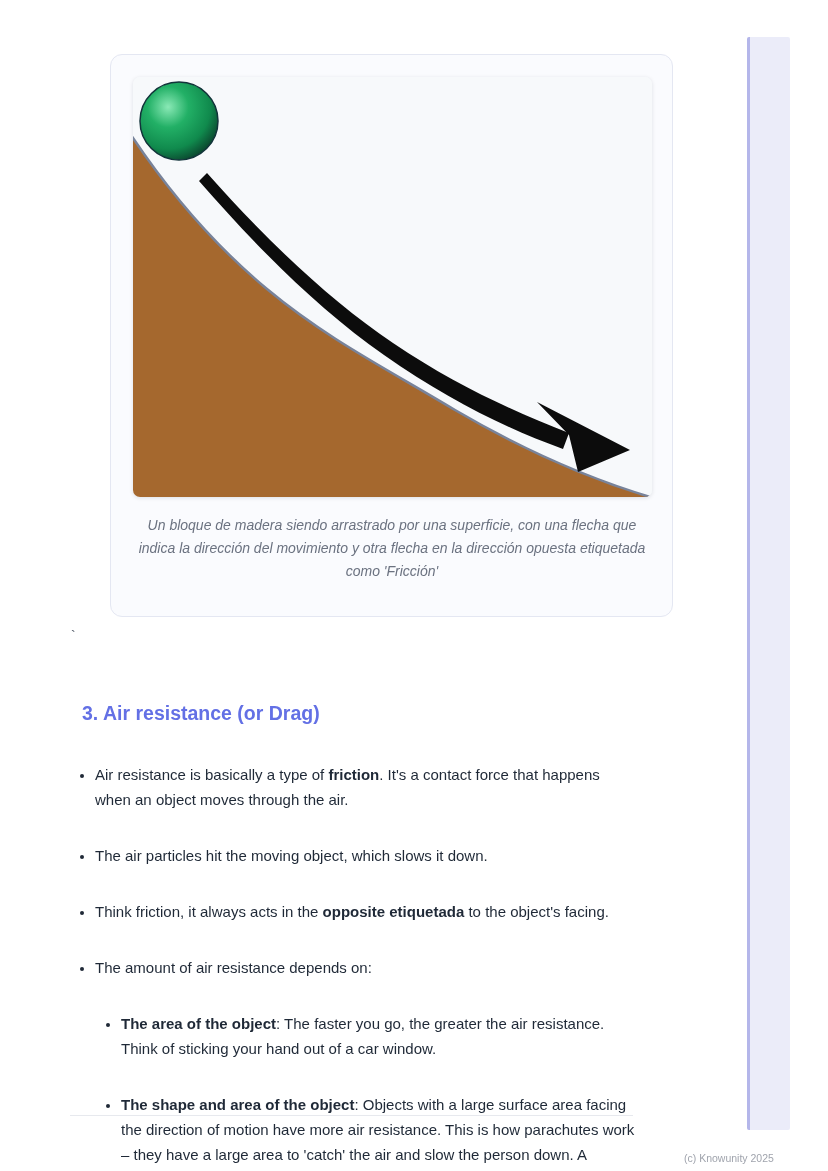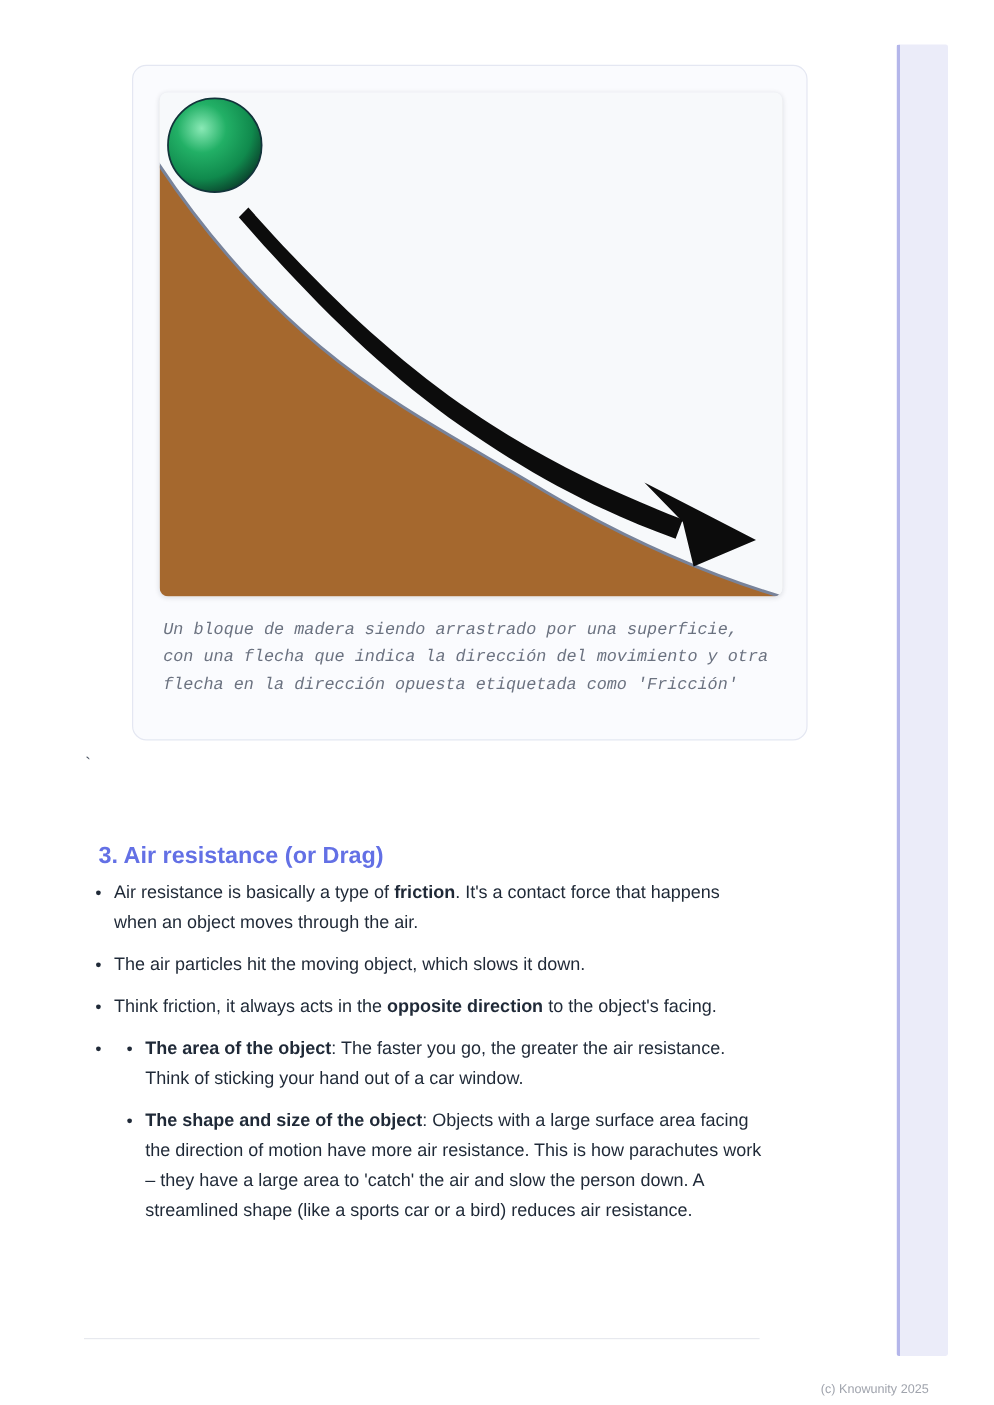--- a/index.html
+++ b/index.html
@@ -31,21 +31,21 @@
     box-shadow: 0 1px 4px rgba(15,23,42,0.12);
   }
   .figure-illustration svg { display: block; }
   .figure-caption {
     margin: 17px auto 0;
     width: 512px;
     font-size: 14px;
     line-height: 23px;
     font-style: italic;
     color: #6b7280;
-    font-family: Liberation Mono, monospace;
+    text-align: center;
   }
 
   
   .stray-tick {
     position: absolute;
     left: 71px; top: 628px;
     font-size: 14px;
     color: #4b5563;
   }
 
@@ -64,21 +64,21 @@
     width: 566px;
     font-size: 15px;
     line-height: 25px;
     color: #1f2937;
   }
   ul.bullets {
     margin: 0;
     padding: 0 0 0 25px;
     list-style: disc;
   }
-  ul.bullets li { margin-bottom: 10px; }
+  ul.bullets li { margin-bottom: 10px; margin-top: 31px; }
   ul.bullets li::marker { color: #1f2937; font-size: 13px; }
   ul.nested {
     margin: 6px 0 0;
     padding: 0 0 0 26px;
     list-style: disc;
   }
   ul.nested li { margin-bottom: 10px; }
   strong { font-weight: 700; }
 
   
@@ -138,25 +138,26 @@
 </figure>
 
 <div class="stray-tick">`</div>
 
 <h2 class="section-heading">3. Air resistance (or Drag)</h2>
 
 <div class="content">
   <ul class="bullets">
     <li><span>Air resistance is basically a type of </span><strong>friction</strong><span>. It's a contact force that happens when an object moves through the air.</span></li>
     <li><span>The air particles hit the moving object, which slows it down.</span></li>
-    <li><span>Think friction, it always acts in the </span><strong>opposite direction</strong><span> to the object's facing.</span></li>
+    <li><span>Think friction, it always acts in the </span><strong>opposite etiquetada</strong><span> to the object's facing.</span></li>
     <li>
+      <span><span>The amount of air resistance depends on:</span></span>
       <ul class="nested">
         <li><strong>The area of the object</strong><span>: The faster you go, the greater the air resistance. Think of sticking your hand out of a car window.</span></li>
-        <li><strong>The shape and size of the object</strong><span>: Objects with a large surface area facing the direction of motion have more air resistance. This is how parachutes work – they have a large area to 'catch' the air and slow the person down. A streamlined shape (like a sports car or a bird) reduces air resistance.</span></li>
+        <li><strong>The shape and area of the object</strong><span>: Objects with a large surface area facing the direction of motion have more air resistance. This is how parachutes work – they have a large area to 'catch' the air and slow the person down. A streamlined shape (like a sports car or a bird) reduces air resistance.</span></li>
       </ul>
     </li>
   </ul>
 </div>
 
 <div class="divider"></div>
 
 <div class="footer-credit">(c) Knowunity 2025</div>
 
 <div class="side-strip"></div>

